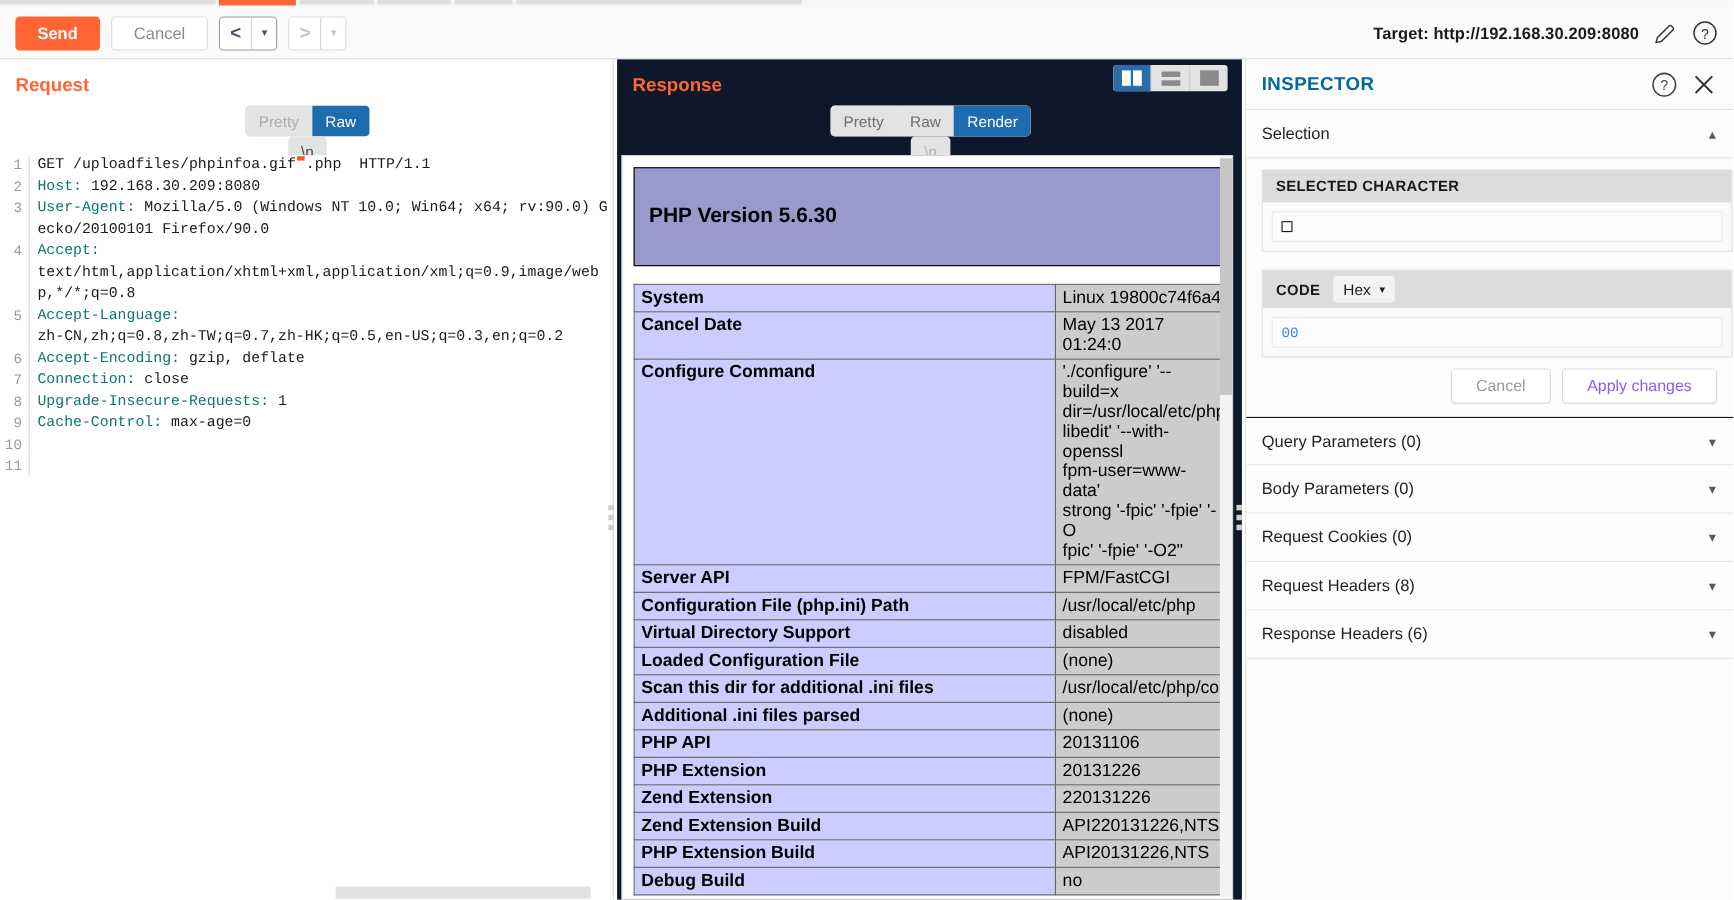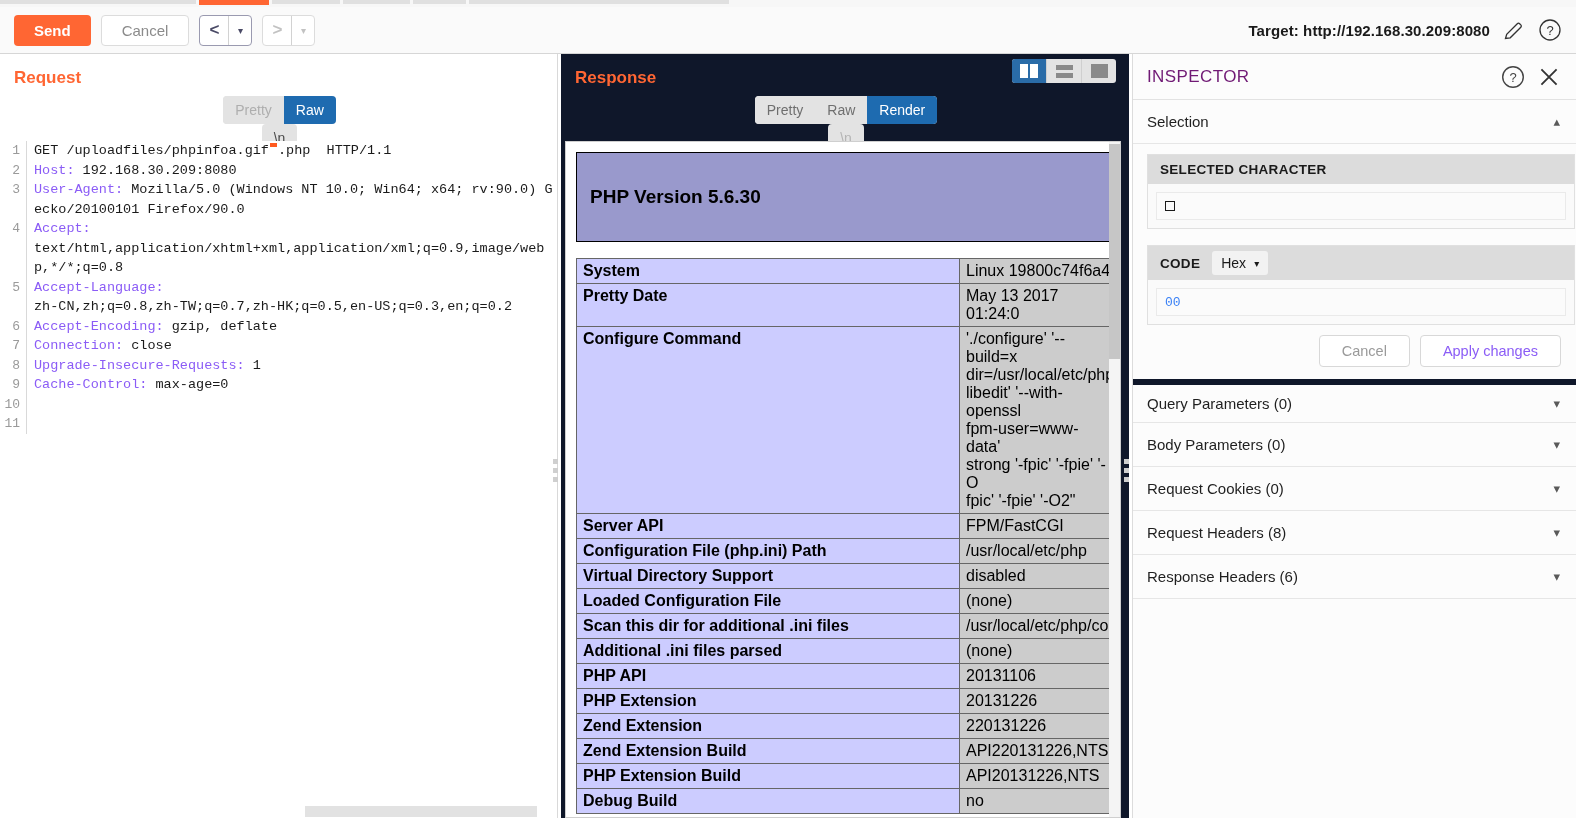--- a/index.html
+++ b/index.html
@@ -113,21 +113,21 @@
   .gutter {
     width: 26px; min-width: 26px; text-align: right; padding-right: 6px;
     color: #9a9a9a; font-family: "Liberation Mono", monospace; font-size: 13px;
     line-height: 19.5px; user-select: none;
   }
   .codecell {
     border-left: 1px solid #d9d9d9; padding-left: 7px; line-height: 19.5px;
     white-space: pre-wrap; word-break: break-all; flex: 1;
     color: #1a1a1a;
   }
-  .hdr-name { color: #8b5cf6; }
+  .hdr-name { color: #0f766e; }
   .nullmark {
     display: inline-block; width: 7px; height: 4px; background: #ff5a1f;
     position: relative; top: -7px; margin: 0 1px;
   }
   .req-hscroll {
     position: absolute; left: 0; bottom: 0; width: 557px; height: 13px; background:#fff;
   }
   .req-hscroll .thumb { position:absolute; left: 305px; top: 1px; width: 232px; height: 11px; background:#e2e2e2; }
 
   
@@ -155,21 +155,21 @@
   
   .dhandle { position: absolute; width: 7px; display:flex; flex-direction:column; gap:4px; }
   .dhandle i { display:block; width:5px; height:5px; background:#cfcfcf; }
   .vdivider { position:absolute; width:1px; background:#d9d9d9; }
 
   
   .insp-head {
     height: 46px; display:flex; align-items:center; padding: 0 14px 0 14px;
     border-bottom: 1px solid #e2e2e2; background:#fcfcfc;
   }
-  .insp-title { font-size: 17px; font-weight: normal; letter-spacing: .4px; color:#701a75; }
+  .insp-title { font-size: 17px; font-weight: bold; letter-spacing: .4px; color:#0369a1; }
   .insp-head .spacer { margin-left:auto; }
   .insp-icon { width: 26px; height: 26px; margin-left: 10px; cursor:pointer; }
 
   .insp-section {
     height: 44px; display:flex; align-items:center; padding: 0 16px 0 14px;
     border-bottom: 1px solid #e6e6e6; font-size: 15px; color: #1f1f1f; cursor: pointer;
     background:#fcfcfc;
   }
   .insp-section .chev { margin-left:auto; color:#5a5a5a; font-size: 13px; }
 
@@ -382,21 +382,21 @@
           <div class="php-banner">
             <span>PHP Version 5.6.30</span>
           </div>
           <table class="info-table">
             <tbody>
               <tr>
                   <td class="k">System</td>
                   <td class="v">Linux 19800c74f6a4 </td>
                 </tr>
               <tr>
-                  <td class="k">Pretty Date</td>
+                  <td class="k">Cancel Date</td>
                   <td class="v">May 13 2017 01:24:0</td>
                 </tr>
               <tr>
                   <td class="k">Configure Command</td>
                   <td class="v">'./configure'  '--build=x
 dir=/usr/local/etc/php
 libedit' '--with-openssl
 fpm-user=www-data'
 strong '-fpic' '-fpie' '-O
 fpic' '-fpie' '-O2"</td>
@@ -505,21 +505,21 @@
             <div class="code-input">00</div>
           </div>
         </div>
 
         <div class="btnrow">
           <button class="ibtn">Cancel</button>
           <button class="ibtn primary">Apply changes</button>
         </div>
       </div>
 
-      <div class="insp-section" style="border-top:6px solid #0f172a;">
+      <div class="insp-section" style="border-top:1px solid #0f172a;">
         <span>Query Parameters (0)</span>
         <span class="chev">▾</span>
       </div>
       <div class="insp-section">
         <span>Body Parameters (0)</span>
         <span class="chev">▾</span>
       </div>
       <div class="insp-section">
         <span>Request Cookies (0)</span>
         <span class="chev">▾</span>

